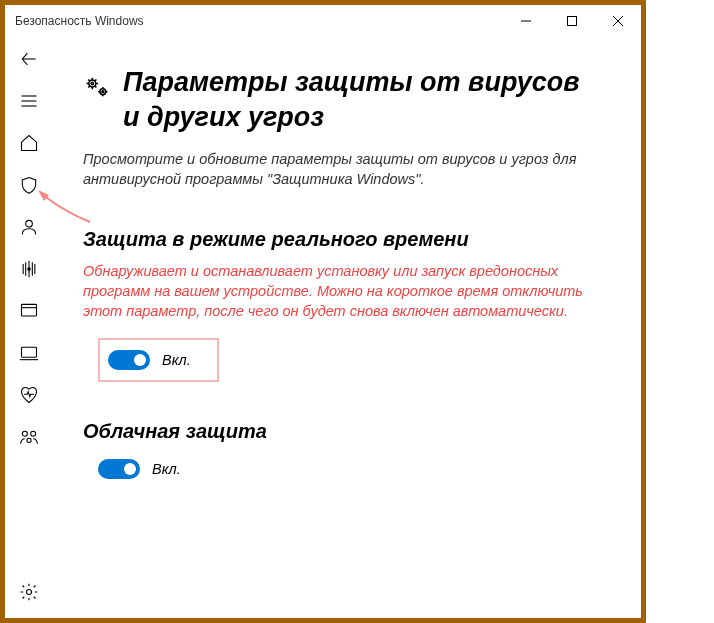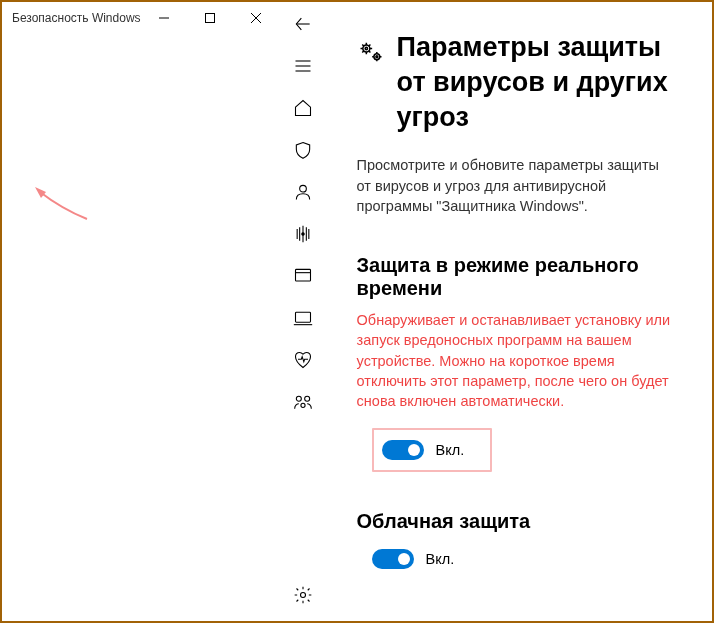--- a/index.html
+++ b/index.html
@@ -5,25 +5,25 @@
   * { box-sizing: border-box; margin: 0; padding: 0; }
   body {
     font-family: "Segoe UI", Tahoma, sans-serif;
     background: #fff;
     width: 714px;
     height: 623px;
     overflow: hidden;
     color: #000;
   }
   .window {
-    width: 714px;
+    width: 646px;
     height: 623px;
-    border: 2px solid #a16207;
-    display: flex;
-    flex-direction: row;
+    border: 5px solid #a16207;
+    display: flex;
+    flex-direction: column;
     position: relative;
   }
   .titlebar {
     height: 32px;
     display: flex;
     align-items: center;
     justify-content: space-between;
     padding-left: 10px;
     font-size: 12px;
     color: #333;
@@ -37,20 +37,21 @@
     display: flex;
     align-items: center;
     justify-content: center;
     cursor: pointer;
   }
   .winbtn svg { width: 10px; height: 10px; }
   .body {
     flex: 1;
     display: flex;
     overflow: hidden;
+    font-style: italic;
   }
   .sidebar {
     width: 48px;
     display: flex;
     flex-direction: column;
     align-items: center;
     padding-top: 12px;
     gap: 22px;
   }
   .sideicon {
@@ -75,21 +76,21 @@
     margin-top: 20px;
   }
   .header .gears { margin-top: 8px; }
   .header h1 {
     font-size: 27px;
     font-weight: 600;
     line-height: 1.3;
     color: #000;
   }
   .desc {
-    margin-top: 20px;
+    margin-top: 14px;
     font-size: 14.5px;
     color: #333;
     line-height: 1.4;
   }
   .section { margin-top: 38px; }
   .section h2 {
     font-size: 20px;
     font-weight: 600;
     margin-bottom: 10px;
   }

